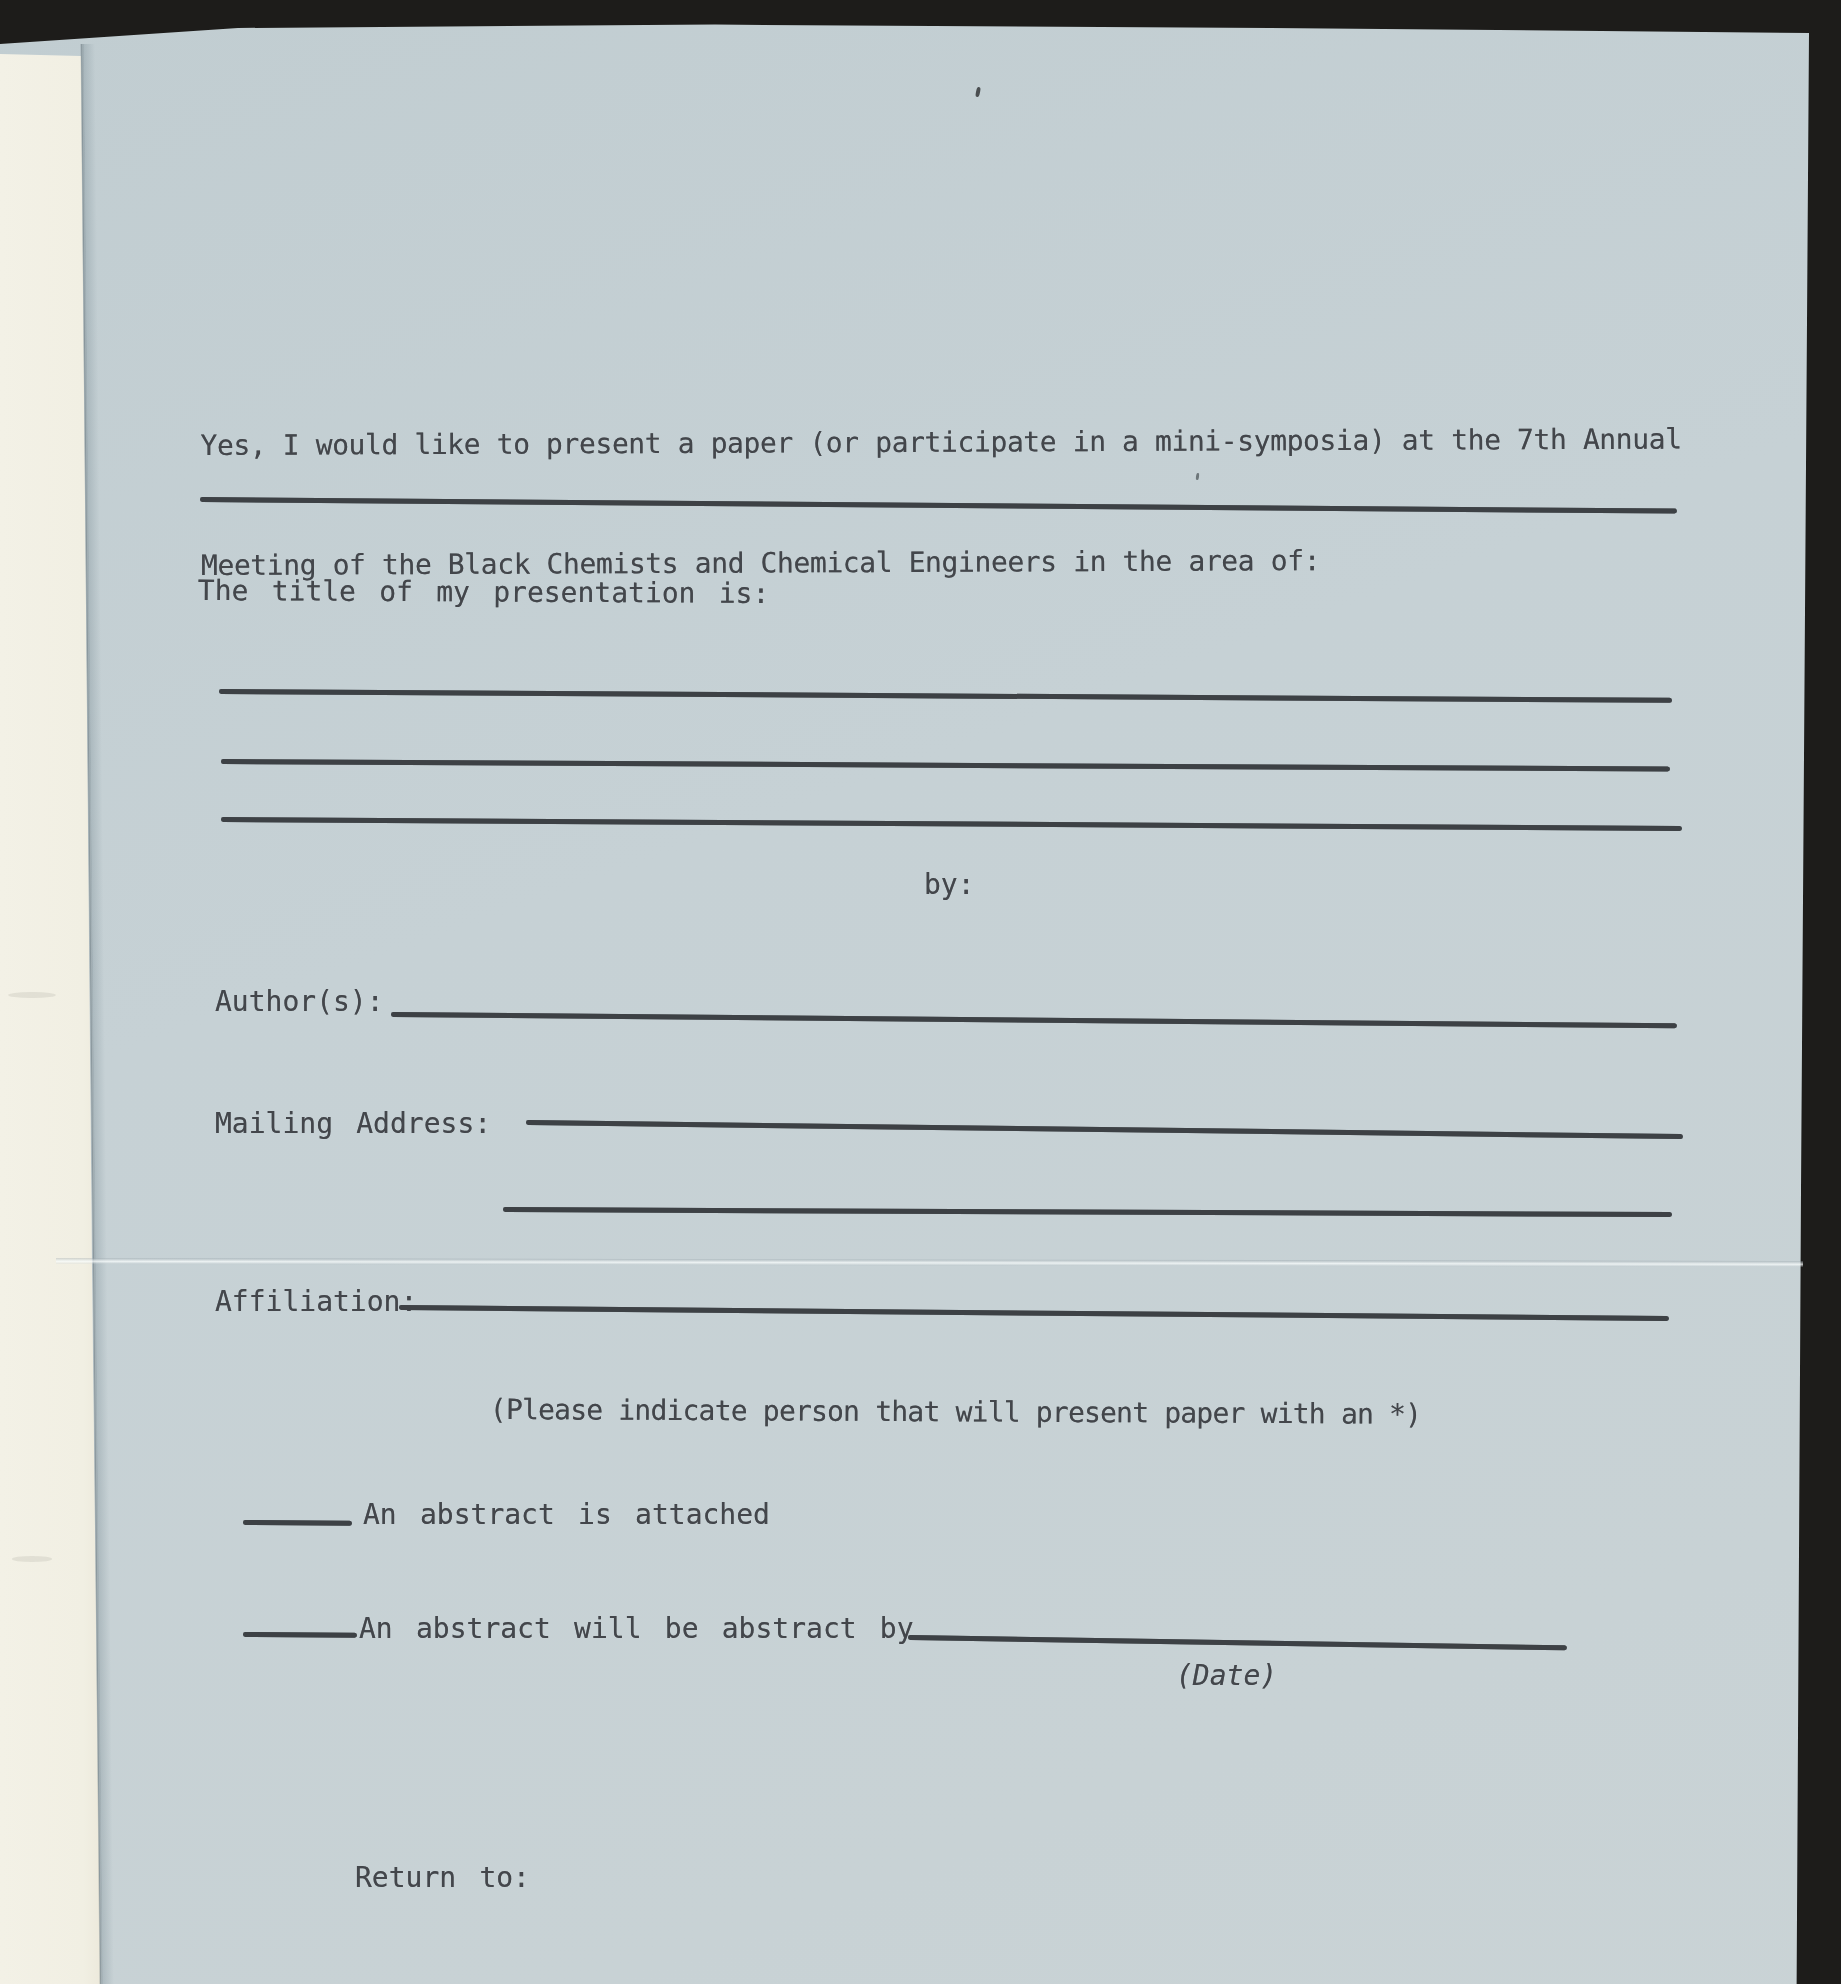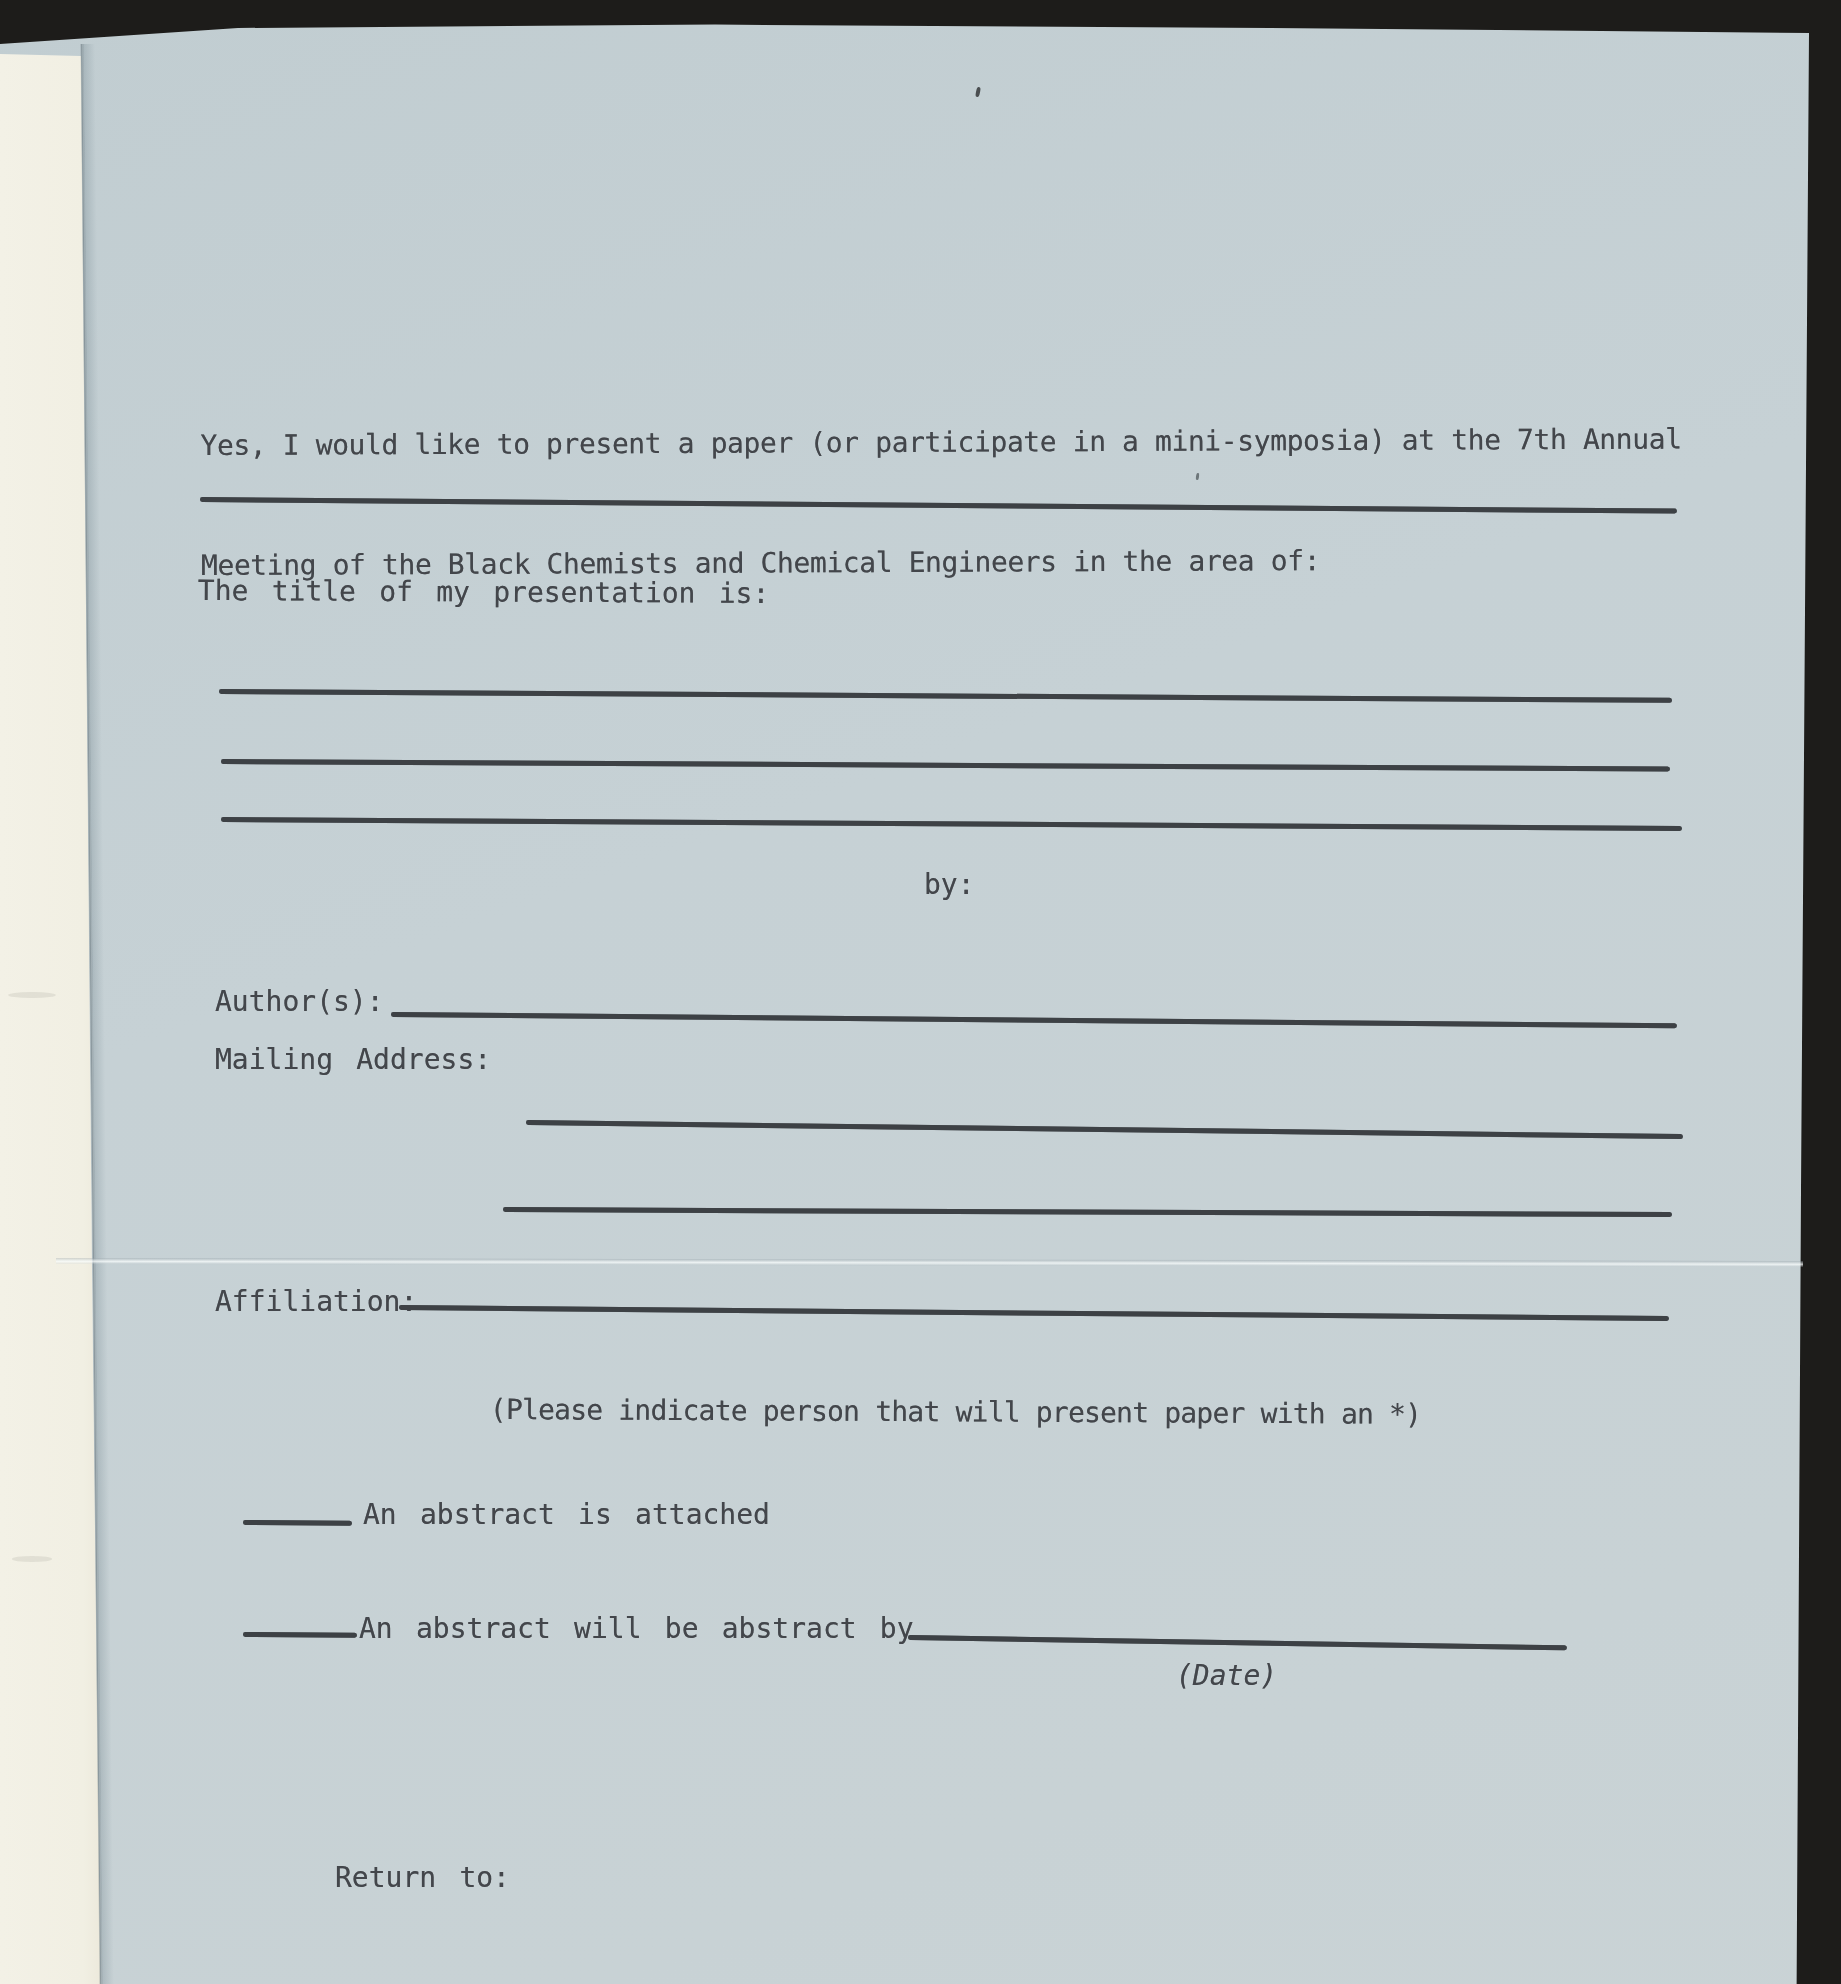--- a/index.html
+++ b/index.html
@@ -49,27 +49,27 @@
   .ws{word-spacing:6.4px;}
   .tight{letter-spacing:-0.8px;}
   .tight1{letter-spacing:-0.4px;}
   .rot-ccw{transform:rotate(-0.25deg);transform-origin:left top;}
   .rot-cw{transform:rotate(0.3deg);transform-origin:left top;}
 
   [data-name="intro-text"]{left:200px;top:346px;width:1548px;line-height:40px;}
   [data-name="title-label"]{left:198px;top:572px;}
   [data-name="by-label"]{left:924px;top:866px;}
   [data-name="authors-label"]{left:215px;top:983px;}
-  [data-name="mailing-address-label"]{left:215px;top:1041px;text-align:right;}
+  [data-name="mailing-address-label"]{left:215px;top:1105px;text-align:right;}
   [data-name="affiliation-label"]{left:215px;top:1283px;text-align:center;}
   [data-name="presenter-note"]{left:490px;top:1391px;}
   [data-name="abstract-attached-label"]{left:363px;top:1496px;}
   [data-name="abstract-provided-label"]{left:359px;top:1610px;}
   [data-name="date-label"]{left:1176px;top:1657px;font-style:italic;}
-  [data-name="return-to-label"]{left:335px;top:1859px;}
+  [data-name="return-to-label"]{left:355px;top:1859px;}
   [data-name="return-address"]{left:796px;top:1914px;line-height:37px;}
 
   
   .rule{
     position:absolute;height:5.2px;background:#3d4145;border-radius:2.8px;
     transform-origin:left center;box-shadow:0 0 0.4px rgba(50,54,58,0.6);
   }
   [data-name="area-of-interest-line"]{left:200px;top:497px;width:1477px;transform:rotate(0.45deg);}
   [data-name="title-line-1"]{left:219px;top:689px;width:1453px;transform:rotate(0.35deg);}
   [data-name="title-line-2"]{left:221px;top:759px;width:1449px;transform:rotate(0.3deg);}

